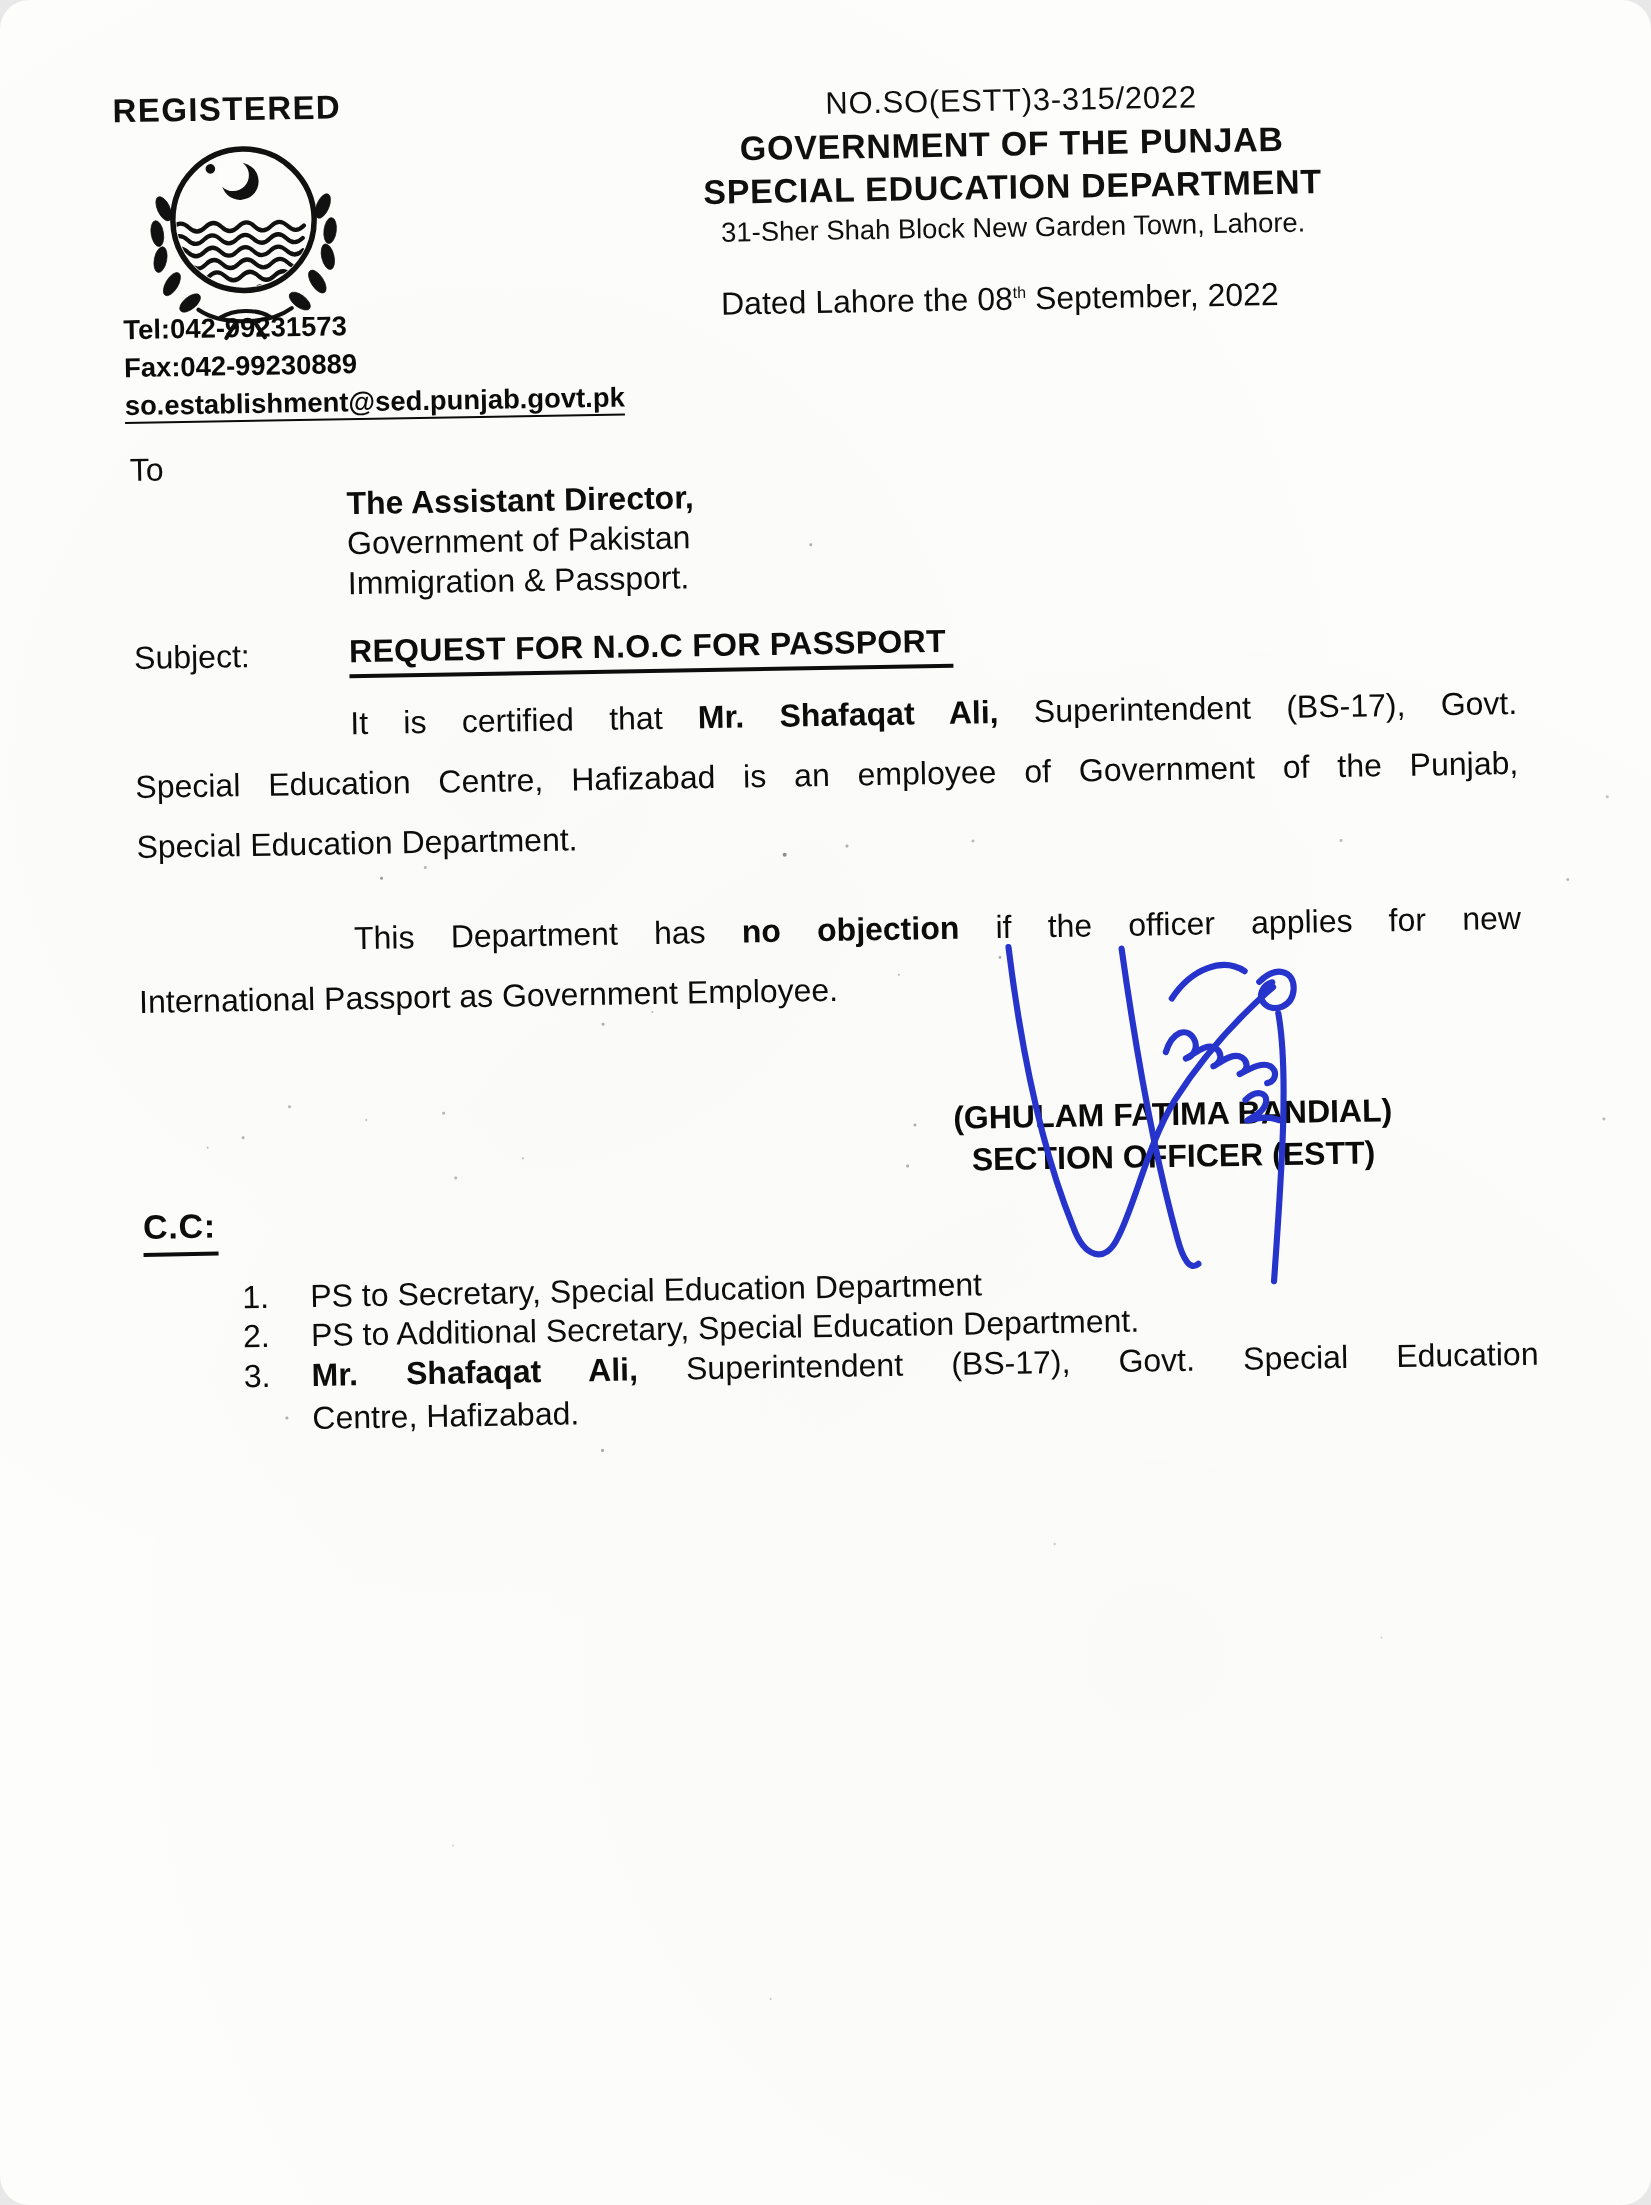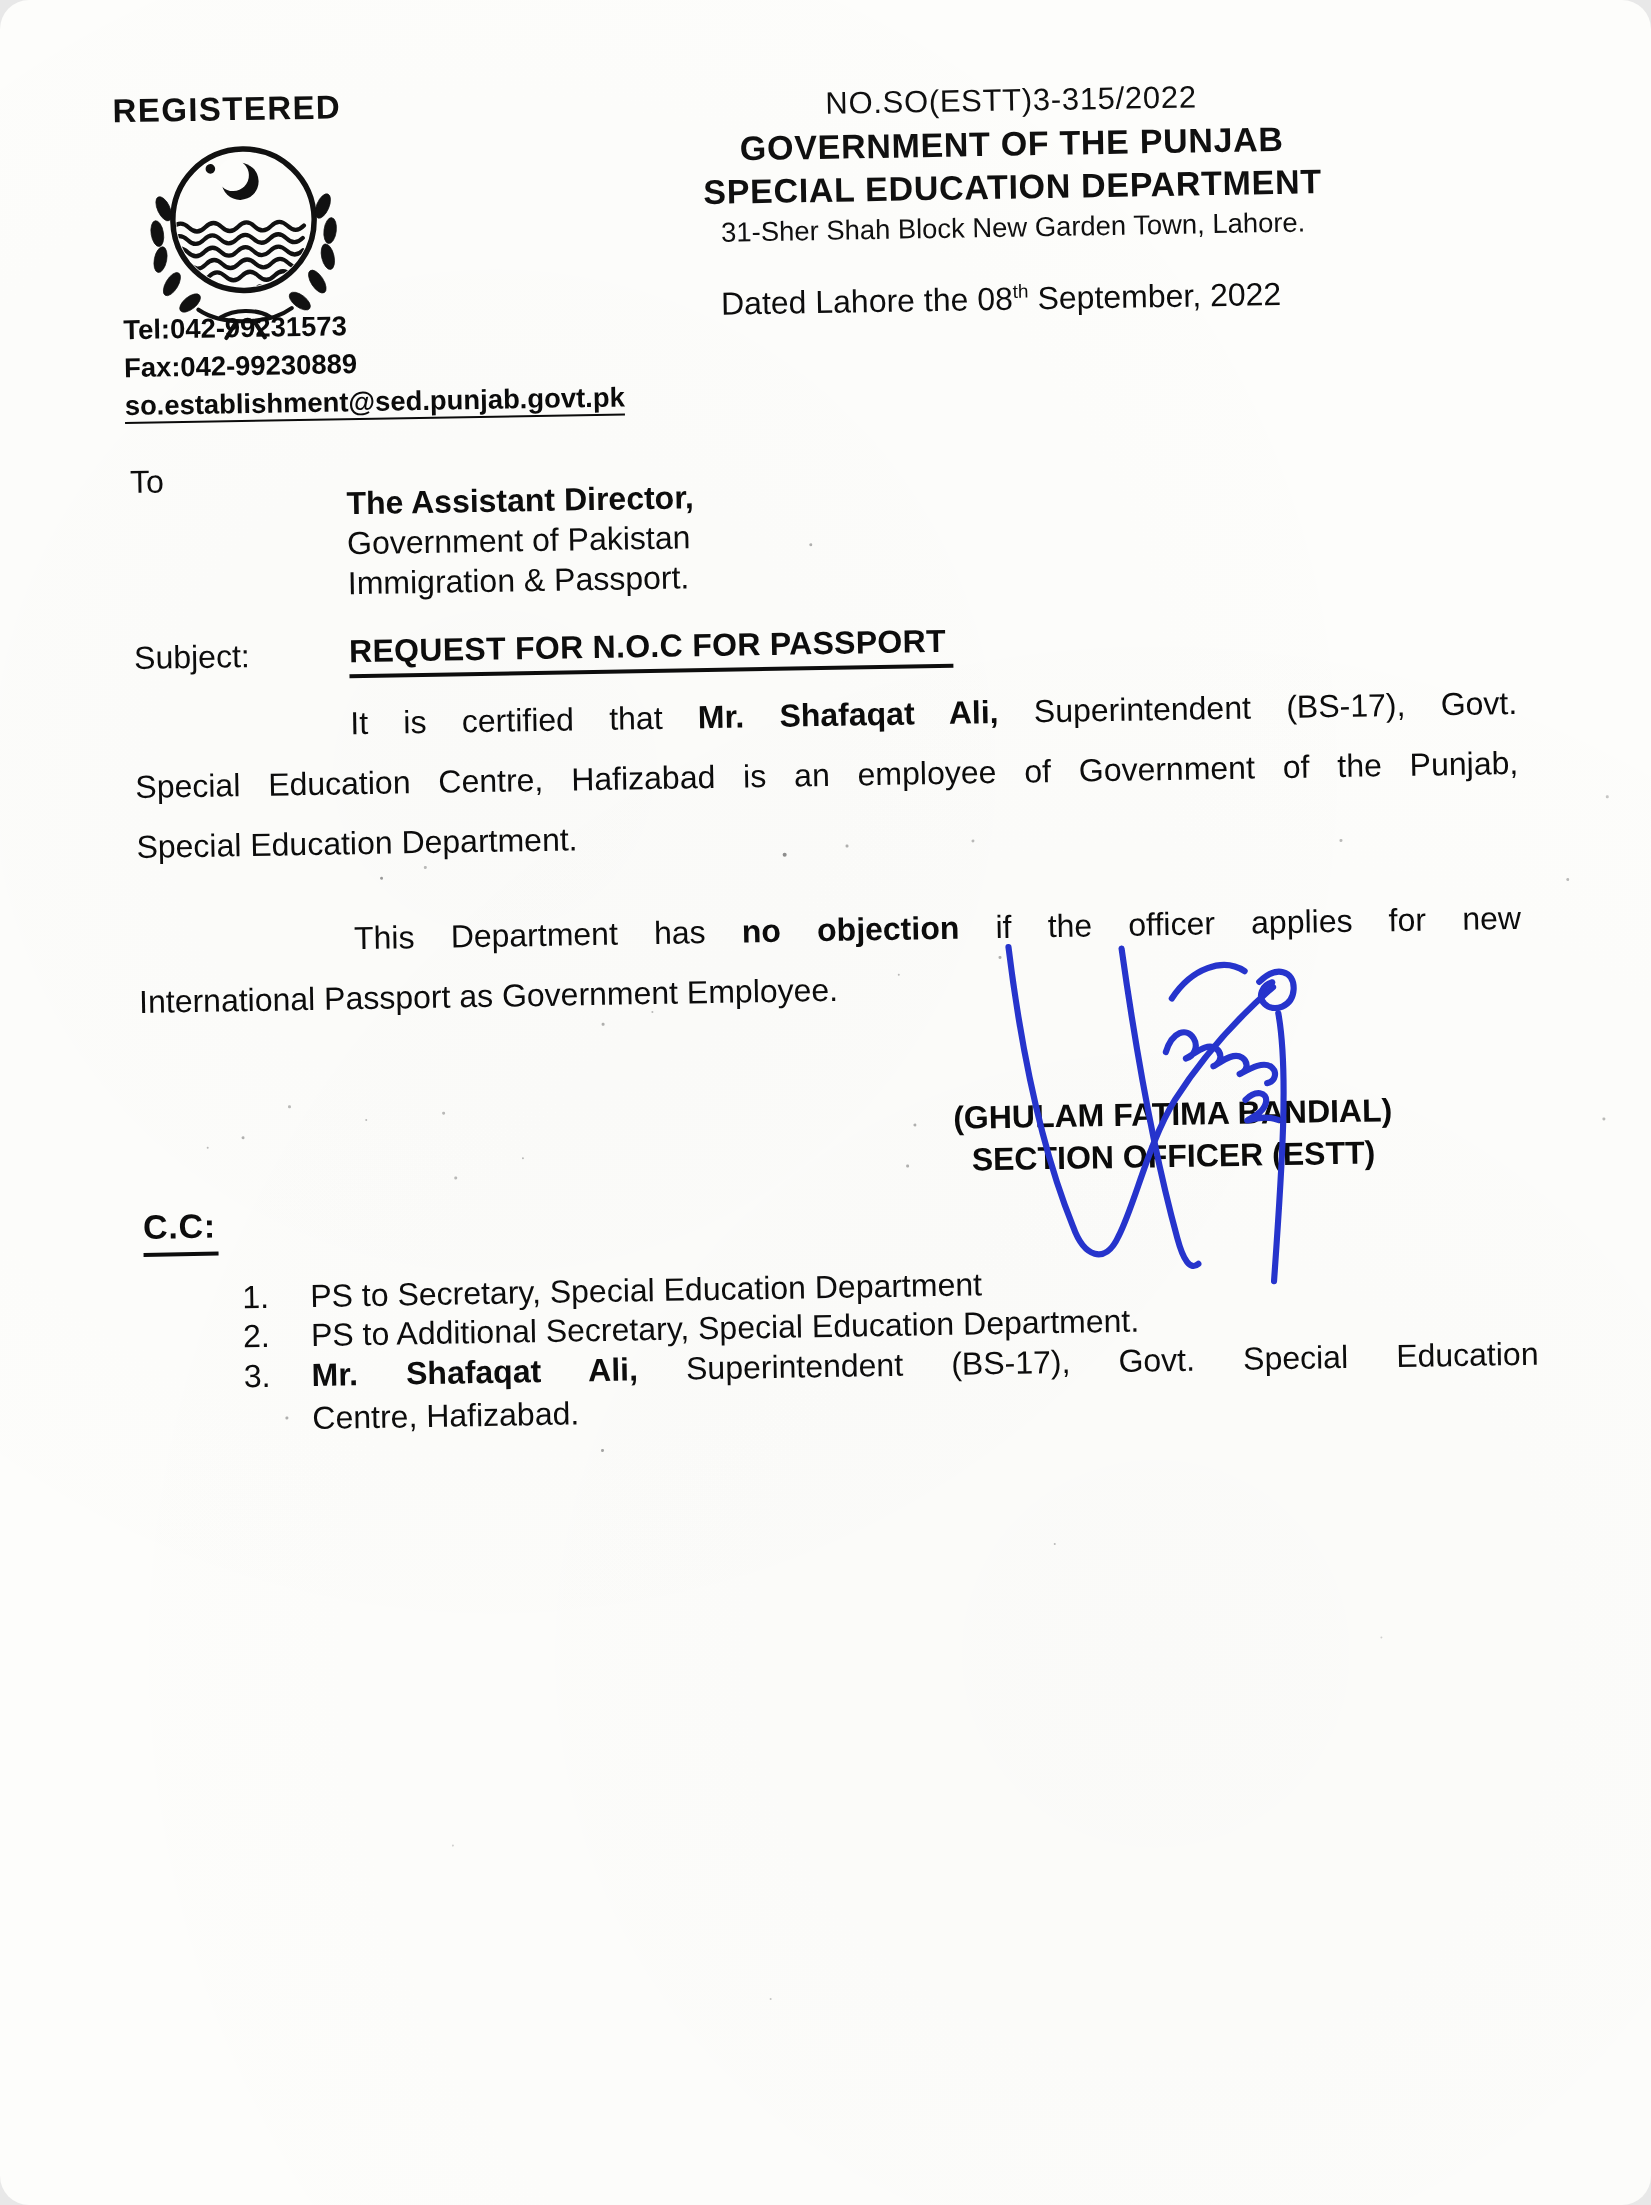--- a/index.html
+++ b/index.html
@@ -27,24 +27,24 @@
     font-size:33px;font-weight:bold;letter-spacing:1.4px;color:#101010;
   }
   .hdr-center{
     left:658px;top:86px;width:741px;text-align:center;color:#101010;
   }
   .hdr-ref{font-size:31px;letter-spacing:0.7px;}
   .hdr-gov{font-size:34px;font-weight:bold;margin-top:5.5px;letter-spacing:0.7px;}
   .hdr-dep{font-size:34px;font-weight:bold;margin-top:4.1px;letter-spacing:0.7px;}
   .hdr-addr{font-size:27.4px;margin-top:5.5px;}
   .dateline{left:735px;top:284px;font-size:32px;}
-  .dateline sup{font-size:19px;vertical-align:super;}
+  .dateline sup{font-size:16px;vertical-align:super;}
   .contact{left:137px;top:299px;font-size:27.4px;font-weight:bold;line-height:38px;color:#0b0b0b;}
   .contact .email{border-bottom:2.7px solid #0b0b0b;padding-bottom:0.7px;}
-  .to-label{left:141px;top:452px;font-size:32px;}
+  .to-label{left:141px;top:440px;font-size:32px;}
   .recipient{left:357px;top:475px;font-size:32px;line-height:40px;}
   .subject-label{left:142px;top:628px;font-size:32px;}
   .subject-title{
     left:357px;top:625px;font-size:32px;font-weight:bold;letter-spacing:0.3px;
     border-bottom:4.1px solid #0d0d0d;padding:0 6.9px 4.1px 0;
   }
   .bodyline{font-size:32px;color:#0c0c0c;white-space:normal;}
   .just{text-align:justify;text-align-last:justify;}
   .signoff{
     left:912px;top:1099px;width:521px;text-align:center;

